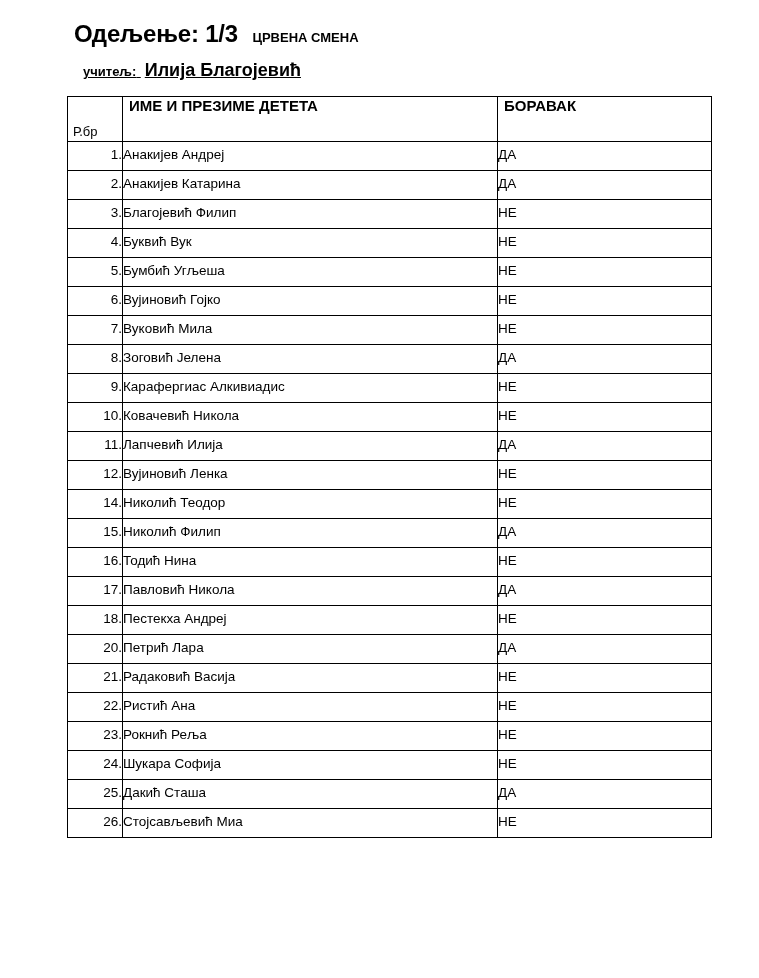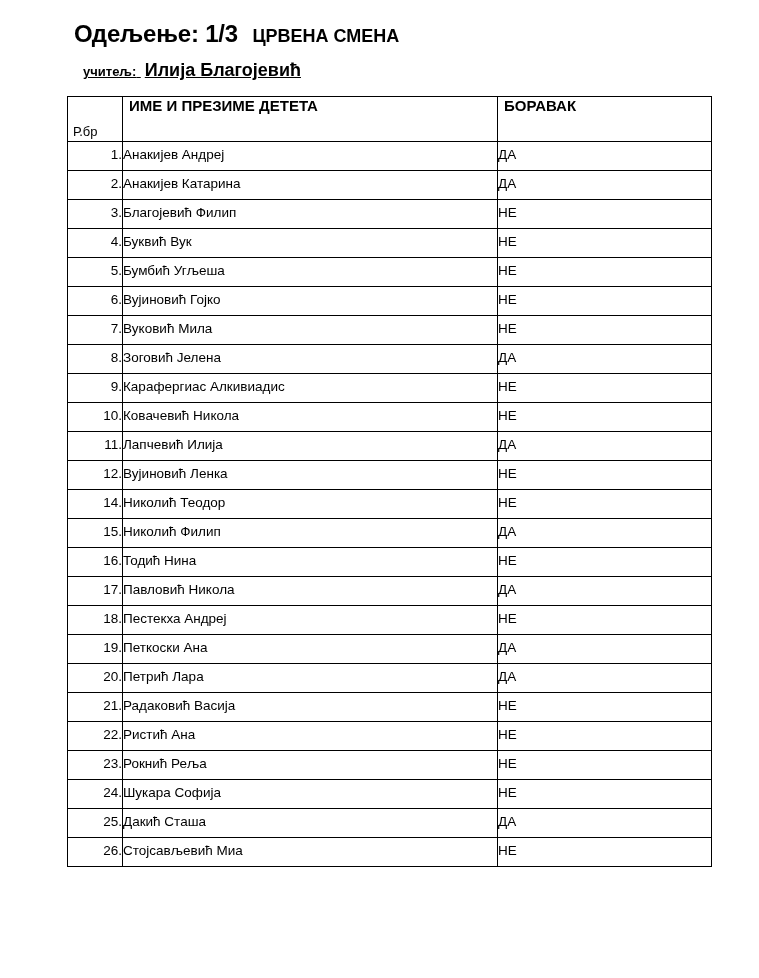--- a/index.html
+++ b/index.html
@@ -20,21 +20,21 @@
       left: 74px;
       top: 20px;
       white-space: nowrap;
     }
     .class-label {
       font-size: 24px;
       font-weight: bold;
       letter-spacing: -0.2px;
     }
     .shift-label {
-      font-size: 18px;
+      font-size: 13px;
       font-weight: bold;
       margin-left: 10px;
     }
     .teacher-line {
       position: absolute;
       left: 83px;
       top: 60px;
       white-space: nowrap;
       text-decoration: underline;
     }
@@ -204,25 +204,20 @@
         <td class="num-cell">17.</td>
         <td class="name-cell">Павловић Никола</td>
         <td class="status-cell">ДА</td>
       </tr>
       <tr class="data-row">
         <td class="num-cell">18.</td>
         <td class="name-cell">Пестекха Андреј</td>
         <td class="status-cell">НЕ</td>
       </tr>
       <tr class="data-row">
-        <td class="num-cell">19.</td>
-        <td class="name-cell">Петкоски Ана</td>
-        <td class="status-cell">ДА</td>
-      </tr>
-      <tr class="data-row">
         <td class="num-cell">20.</td>
         <td class="name-cell">Петрић Лара</td>
         <td class="status-cell">ДА</td>
       </tr>
       <tr class="data-row">
         <td class="num-cell">21.</td>
         <td class="name-cell">Радаковић Васија</td>
         <td class="status-cell">НЕ</td>
       </tr>
       <tr class="data-row">

